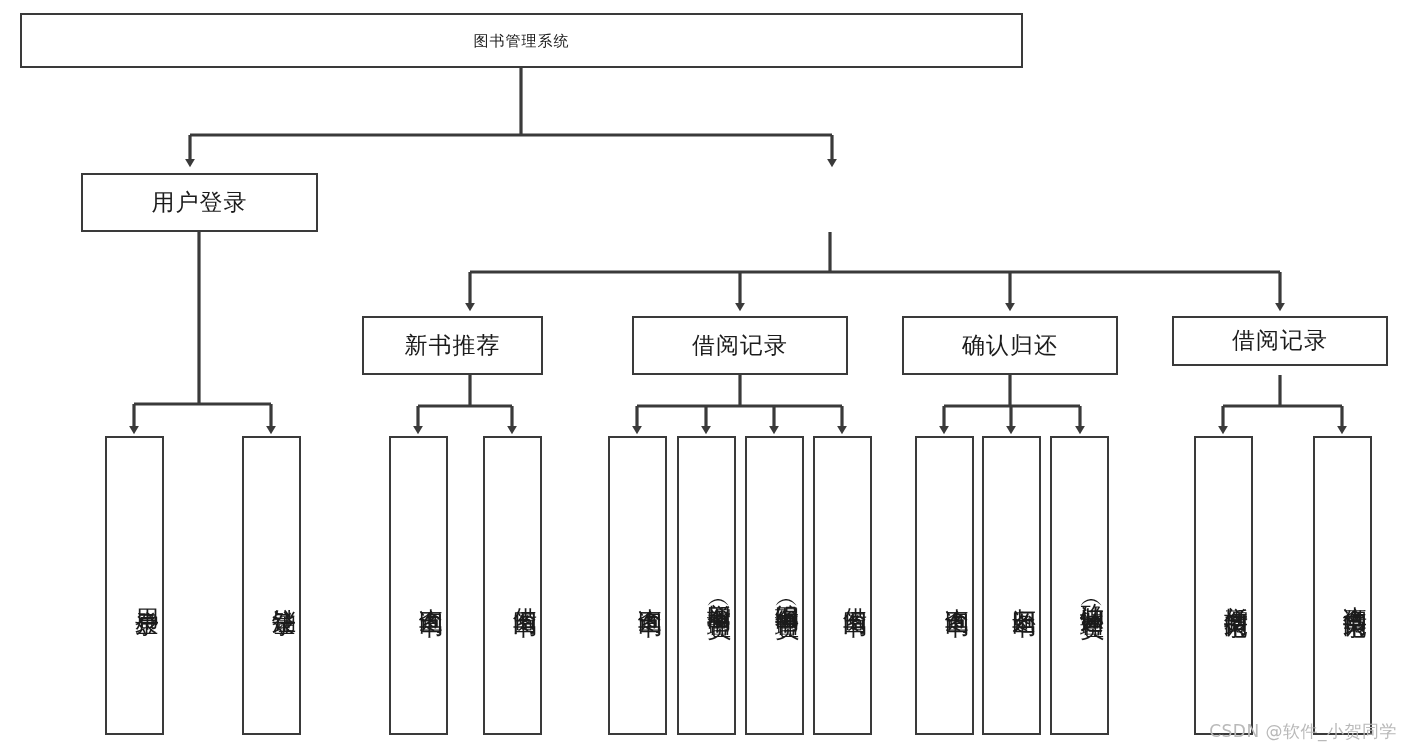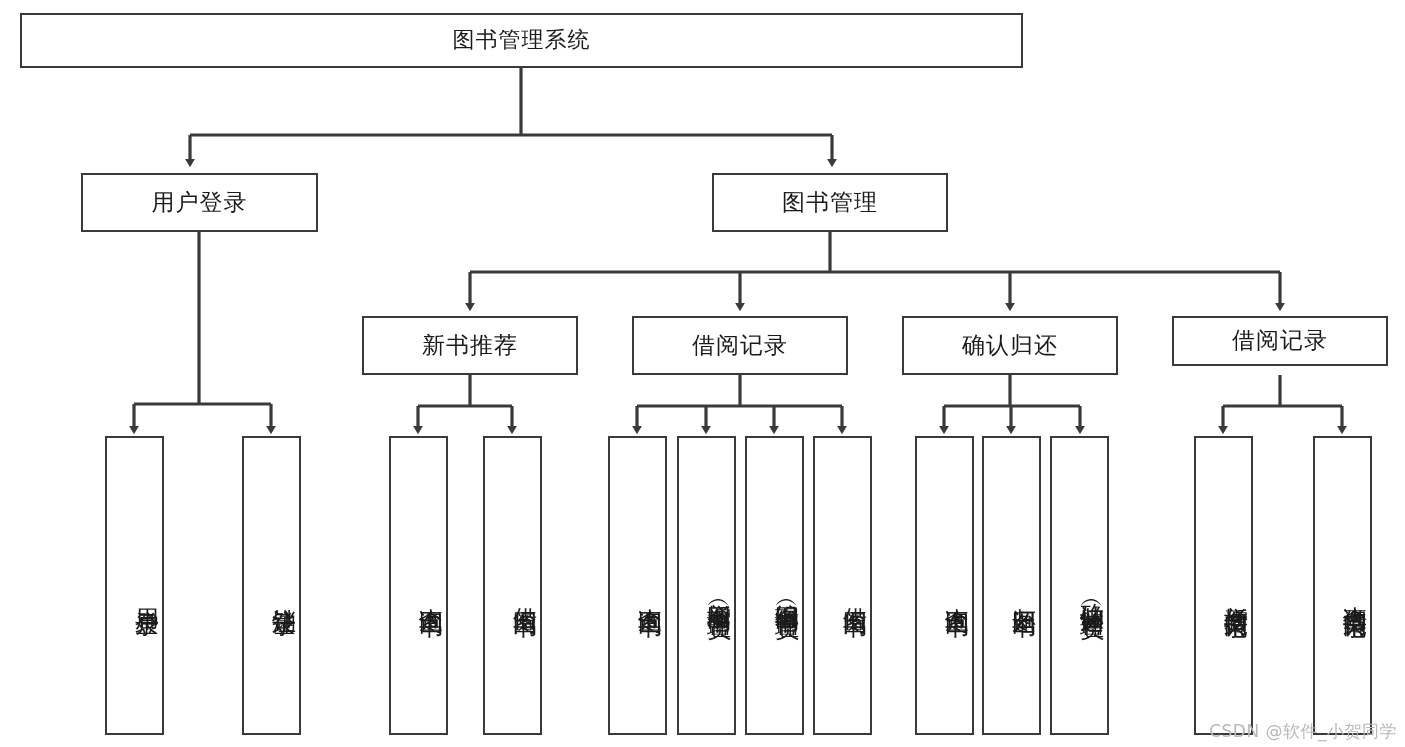--- a/index.html
+++ b/index.html
@@ -37,21 +37,21 @@
     color: #1b1b1b;
     z-index: 2;
   }
   .node-h {
     font-size: 23px;
     letter-spacing: 1px;
     line-height: 1.2;
     white-space: nowrap;
   }
   .node-root {
-    font-size: 22px;
+    font-size: 15px;
     letter-spacing: 1px;
   }
   .node-v {
     writing-mode: vertical-rl;
     text-orientation: upright;
     font-size: 24px;
     line-height: 1.32;
     letter-spacing: 2px;
     align-items: flex-start;
     justify-content: center;
@@ -122,23 +122,22 @@
       <path d="M1223,406 L1342,406"></path>
       <path d="M1223,406 L1223,430" marker-end="url(#arrow)"></path>
       <path d="M1342,406 L1342,430" marker-end="url(#arrow)"></path>
     </g>
   </svg>
 
   <div class="node node-h node-root" style="left:20px; top:13px; width:1003px; height:55px;">图书管理系统</div>
 
   <div class="node node-h" style="left:81px; top:173px; width:237px; height:59px;">用户登录</div>
 
-  <div class="node node-h" style="left:712px; top:173px; width:236px; height:59px;">图书管理</div>
 
-  <div class="node node-h" style="left:362px; top:316px; width:216px; height:59px;">新书推荐</div>
+  <div class="node node-h" style="left:362px; top:316px; width:181px; height:59px;">新书推荐</div>
 
   <div class="node node-h" style="left:632px; top:316px; width:216px; height:59px;">借阅记录</div>
 
   <div class="node node-h" style="left:902px; top:316px; width:216px; height:59px;">确认归还</div>
 
   <div class="node node-h" style="left:1172px; top:316px; width:216px; height:50px;">借阅记录</div>
 
   <div class="node node-v" style="left:105px; top:436px; width:59px; height:299px;">用户登录</div>
 
   <div class="node node-v" style="left:242px; top:436px; width:59px; height:299px;">注销登录</div>

